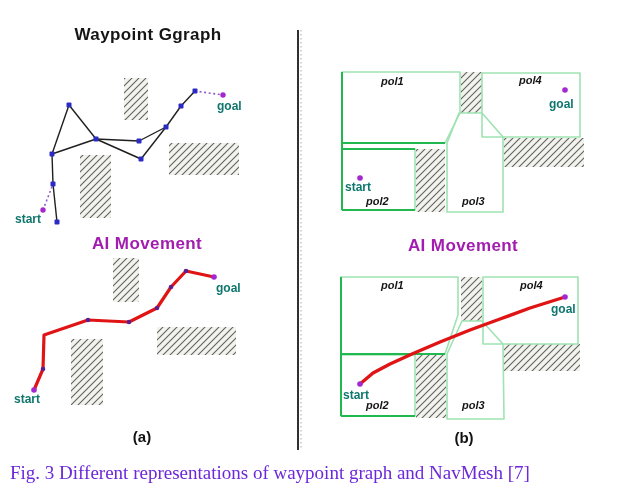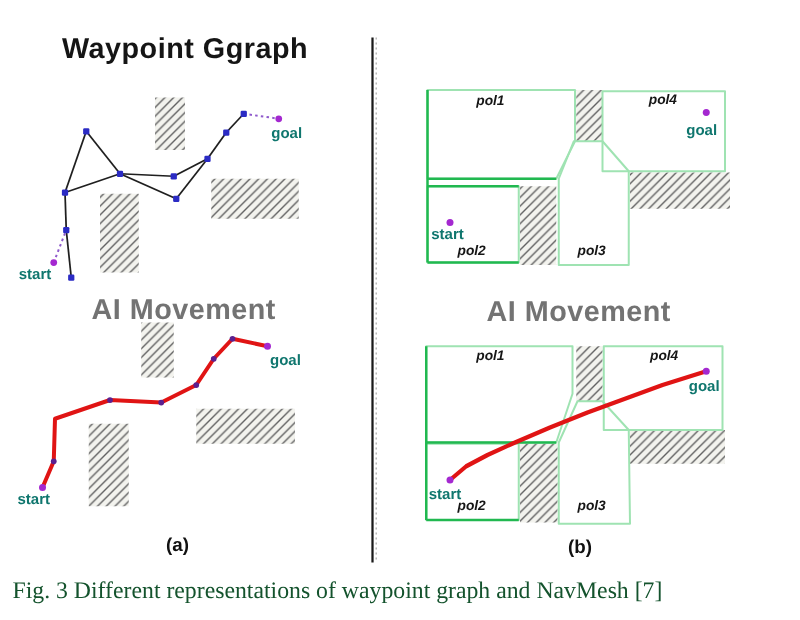--- a/index.html
+++ b/index.html
@@ -1,37 +1,37 @@
 <!DOCTYPE html>
 <html><head>
 <meta charset="utf-8">
 <style>
   html,body{margin:0;padding:0;background:#ffffff;}
   #stage{position:relative;width:640px;height:496px;background:#ffffff;overflow:hidden;
          font-family:"Liberation Sans",sans-serif;}
   #gfx{position:absolute;left:0;top:0;width:640px;height:496px;}
-  .title{position:absolute;transform:translateX(-50%);font-weight:bold;font-size:23px;
+  .title{position:absolute;transform:translateX(-50%);font-weight:bold;font-size:17px;
          letter-spacing:.4px;color:#151515;white-space:nowrap;}
-  .red{color:#737373;}
+  .red{color:#a21caf;}
   .sg{position:absolute;font-weight:bold;font-size:12px;color:#0f766e;white-space:nowrap;}
   .pol{position:absolute;font-weight:bold;font-size:11px;color:#151515;white-space:nowrap;font-style:italic;}
   .pl{position:absolute;transform:translateX(-50%);font-weight:bold;font-size:15px;color:#111;}
   #t-wg{left:148px;top:25px;} #t-nm{left:466px;top:25px;}
   #t-aa{left:147px;top:234px;} #t-ab{left:463px;top:236px;}
   #sg-wg-start{left:15px;top:212px;} #sg-wg-goal{left:217px;top:99px;}
   #sg-nm-start{left:345px;top:180px;} #sg-nm-goal{left:549px;top:97px;}
   #sg-a-start{left:14px;top:392px;} #sg-a-goal{left:216px;top:281px;}
   #sg-b-start{left:343px;top:388px;} #sg-b-goal{left:551px;top:302px;}
   #pol1-nm{left:381px;top:75px;} #pol4-nm{left:519px;top:74px;}
   #pol2-nm{left:366px;top:195px;} #pol3-nm{left:462px;top:195px;}
   #pol1-b{left:381px;top:279px;} #pol4-b{left:520px;top:279px;}
   #pol2-b{left:366px;top:399px;} #pol3-b{left:462px;top:399px;}
   #pl-a{left:142px;top:428px;} #pl-b{left:464px;top:429px;}
   #caption{position:absolute;left:10px;top:462px;font-family:"Liberation Serif",serif;
-           font-size:19px;color:#14532d;white-space:nowrap;}
+           font-size:19px;color:#6d28d9;white-space:nowrap;}
 </style>
 </head>
 <body>
 
 <div id="stage">
 
   <svg id="gfx" viewBox="0 0 640 496">
     <defs>
       <pattern id="hatch" patternUnits="userSpaceOnUse" width="7" height="7">
         <rect width="7" height="7" fill="#f3f3ee"></rect>

